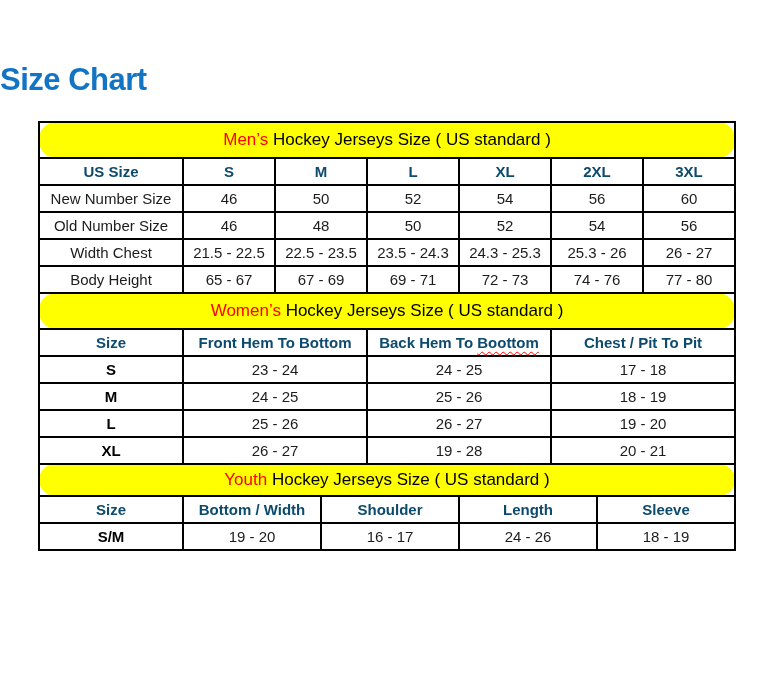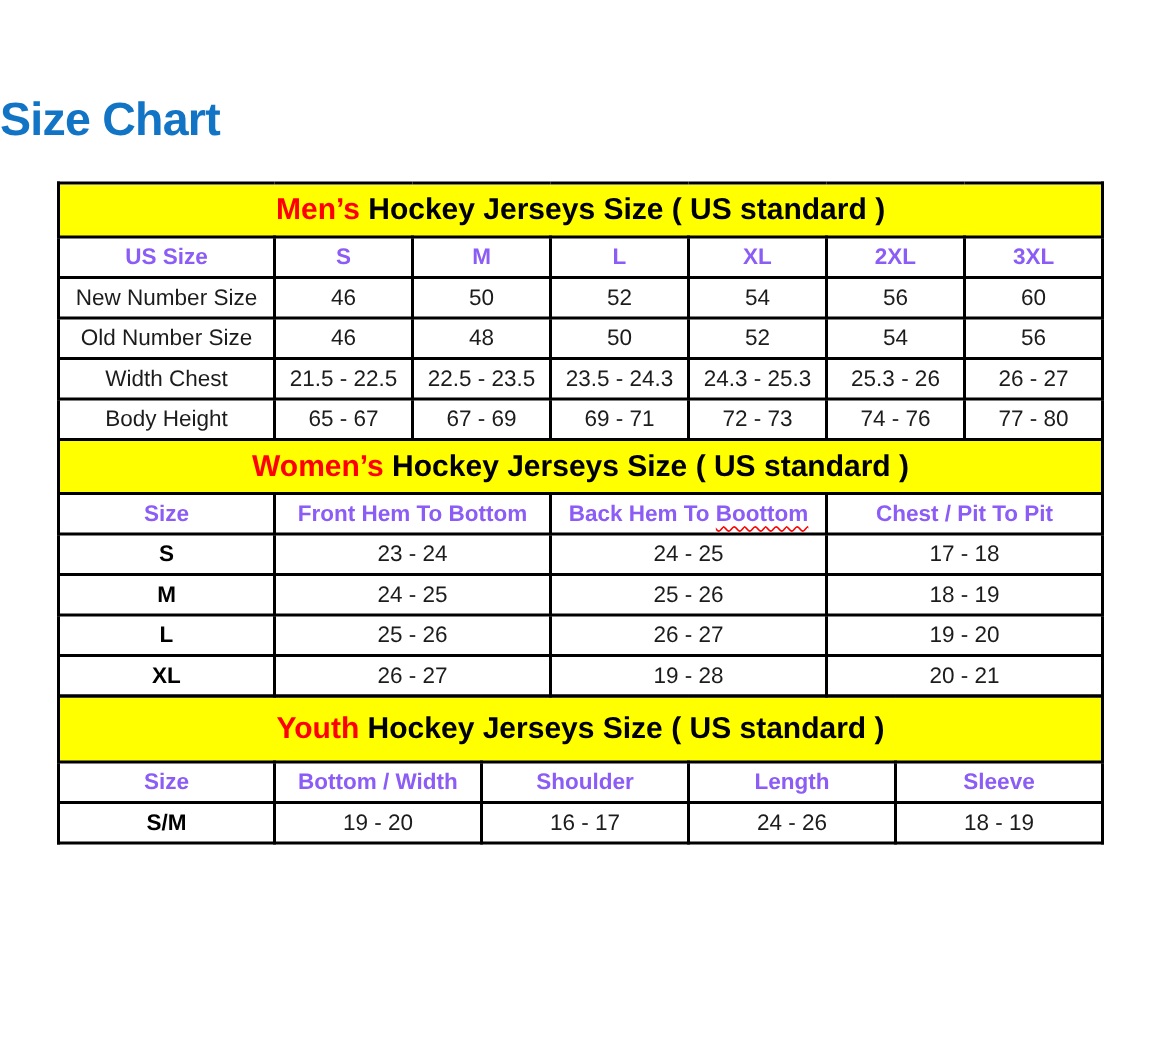--- a/index.html
+++ b/index.html
@@ -36,30 +36,31 @@
     border:2px solid var(--border_black);
     text-align:center;
     vertical-align:middle;
     padding:0 2px;
     overflow:hidden;
     white-space:nowrap;
   }
   tr.band-row th{
     height:36px;
     background:var(--band_yellow);
-    font-size:20px;
-    font-weight:bold;
+    font-size:17px;
+    font-weight:normal;
     color:#000000;
+    border-radius:17px;
   }
   tr.band-row .band-highlight{color:var(--accent_red);}
   tr.cols-row th{
     height:27px;
     font-size:15px;
     font-weight:bold;
-    color:#8b5cf6;
+    color:#0c4a6e;
     background:#ffffff;
   }
   tbody td{
     height:27px;
     font-size:15px;
     font-weight:normal;
     color:var(--text_dark);
     background:#ffffff;
   }
   tbody td.row-label{font-weight:bold;color:#000000;}
@@ -195,21 +196,21 @@
   <table class="size-table youth">
     <colgroup>
       <col style="width:144px">
         <col style="width:138px">
         <col style="width:138px">
         <col style="width:138px">
         <col style="width:138px">
     </colgroup>
     <thead>
       <tr class="band-row youth-band">
-        <th colspan="5" style="height:44px"><span class="band-highlight">Youth</span>
+        <th colspan="5" style="height:32px"><span class="band-highlight">Youth</span>
           <span>Hockey Jerseys Size ( US standard )</span></th>
       </tr>
       <tr class="cols-row">
         <th>Size</th>
         <th>Bottom / Width</th>
         <th>Shoulder</th>
         <th>Length</th>
         <th>Sleeve</th>
       </tr>
     </thead>

